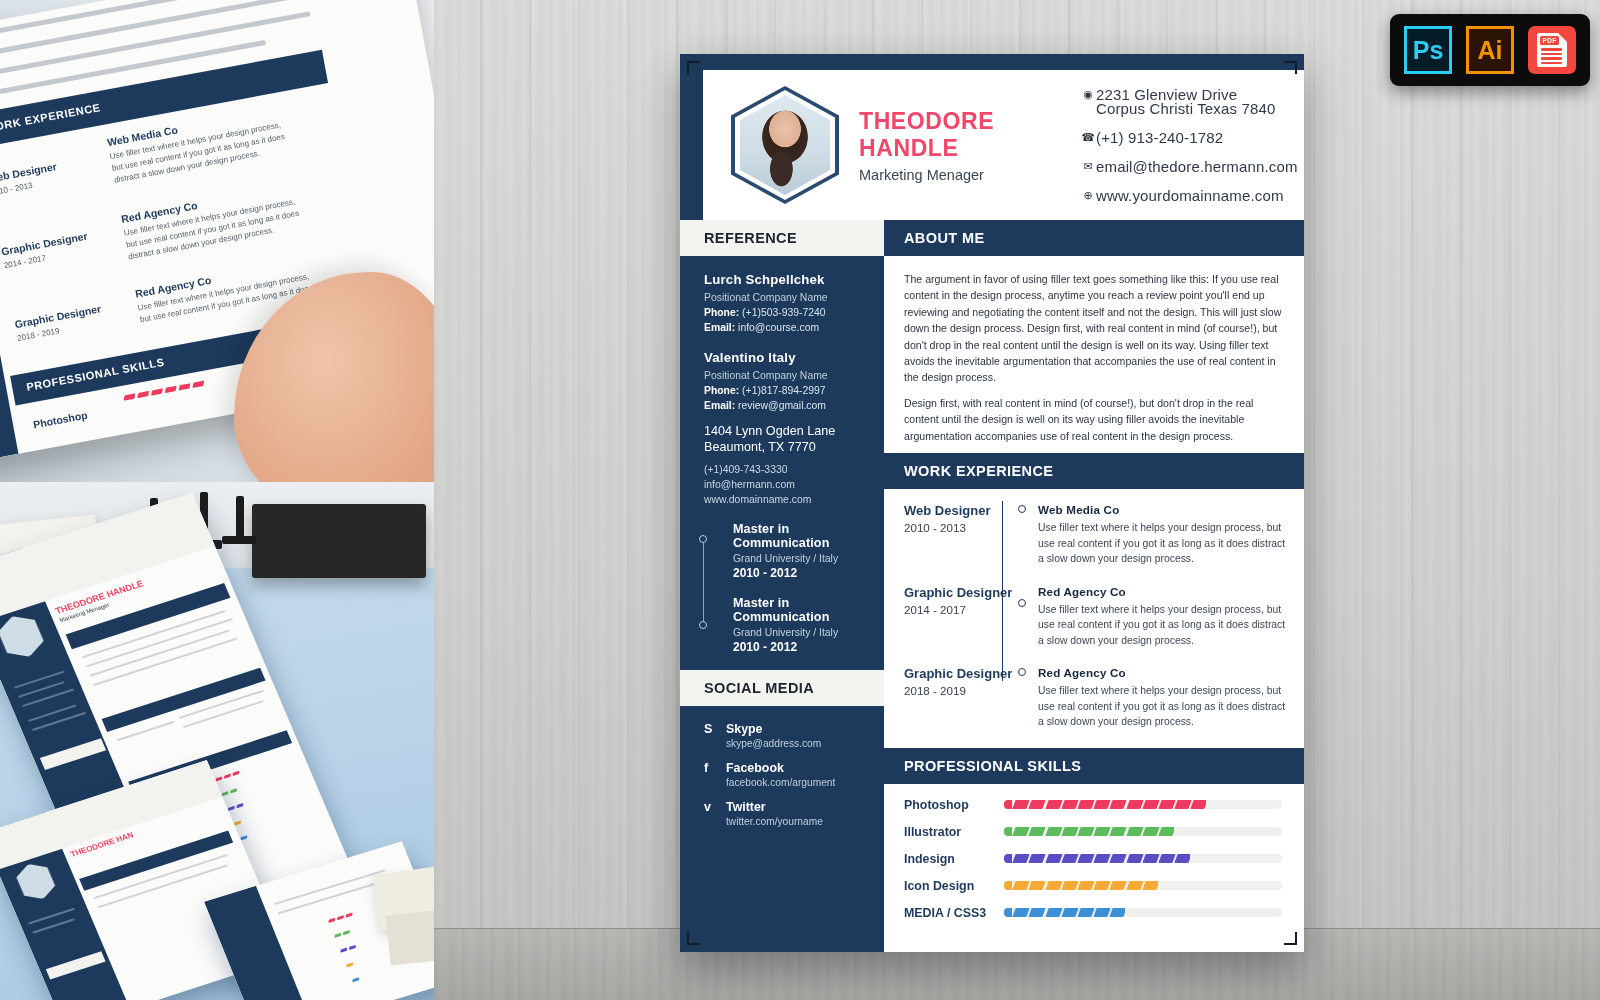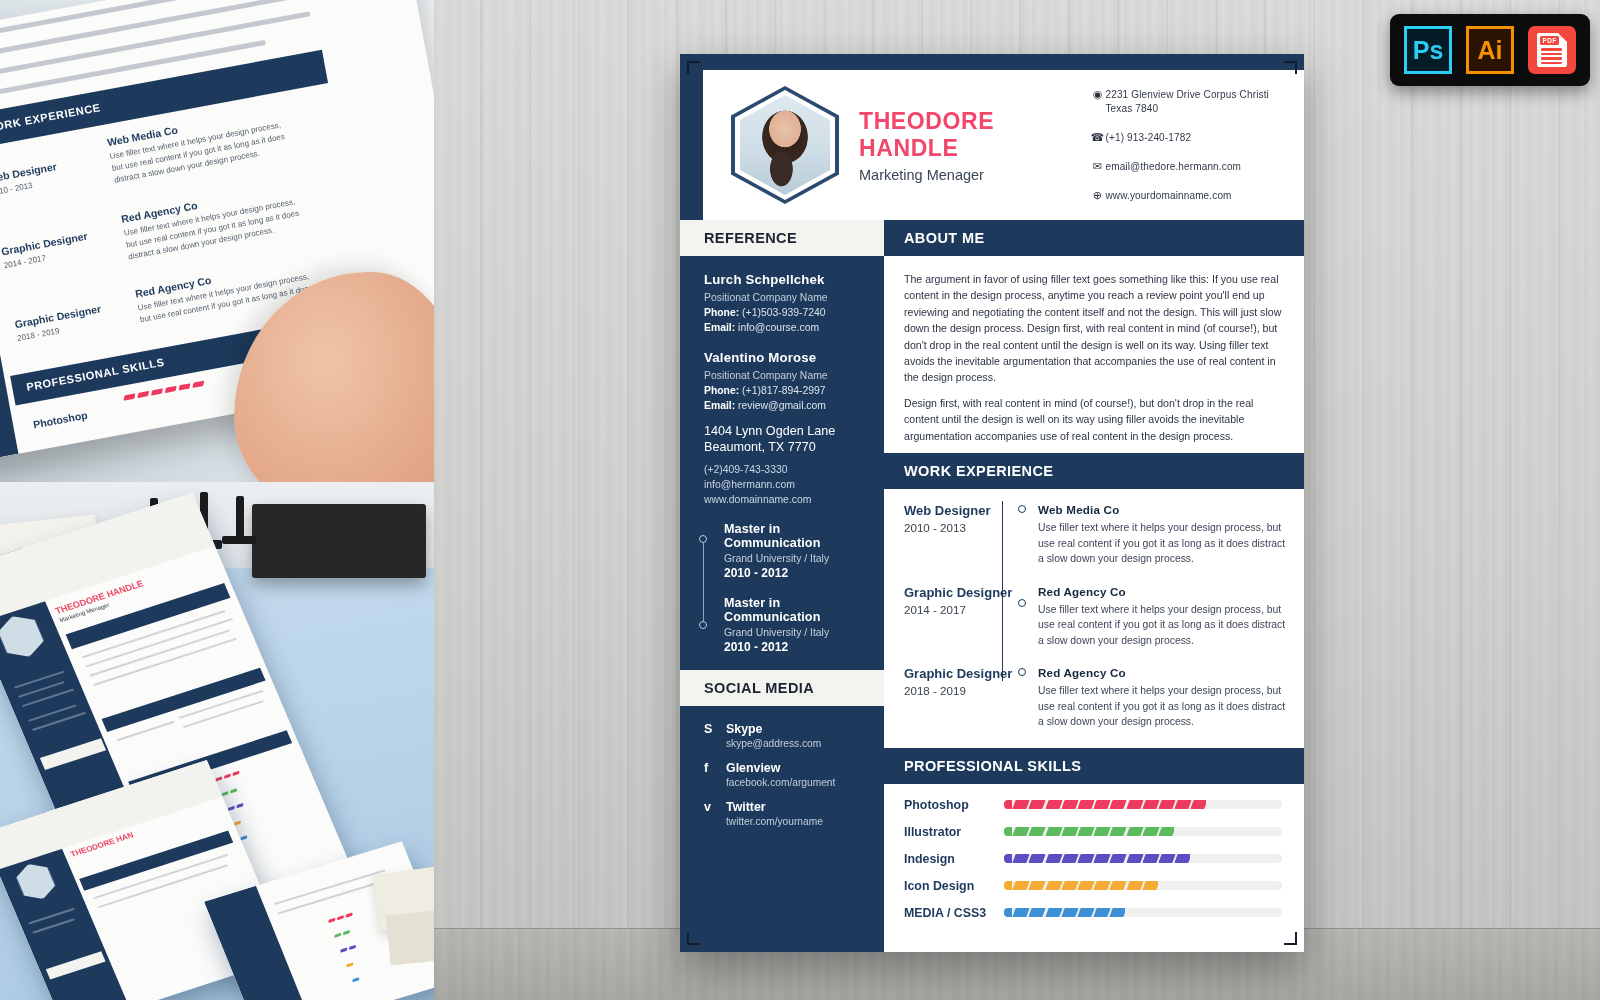--- a/index.html
+++ b/index.html
@@ -144,42 +144,42 @@
       radial-gradient(ellipse 40px 46px at 50% 42%, #2a1c16 0%, #3a2820 56%, rgba(58,40,32,0) 58%),
       linear-gradient(180deg,#dfe9ef 0%,#cfdde6 55%,#b9ccd8 100%);
   }
   .name-block { margin-left:20px; }
   .rname { color:#f2476a; font-size:23px; font-weight:700; letter-spacing:.6px; }
   .rrole { color:#3b4654; font-size:14.5px; margin-top:5px; }
   .contact-col { margin-left:auto; margin-right:18px; width:206px; }
   .crow { display:flex; align-items:flex-start; margin-bottom:15px; }
   .crow:last-child { margin-bottom:0; }
   .cicon { width:16px; flex:none; color:#2b3440; font-size:11px; line-height:13px; text-align:center; }
-  .ctxt { font-size:10px; color:#30394a; line-height:14px; letter-spacing:.15px; }
+  .ctxt { font-size:15px; color:#30394a; line-height:14px; letter-spacing:.15px; }
 
   .body-row { position:absolute; left:0; top:166px; width:624px; bottom:0; display:flex; }
   .left-pane { width:204px; background:#1d3a5c; position:relative; }
   .right-pane { flex:1; background:#fff; position:relative; }
 
   .sec-l { background:#f3f3f0; margin-left:0; padding:9px 0 9px 24px; }
   .sec-l span { color:#1b2430; font-size:14.5px; font-weight:700; letter-spacing:.4px; }
   .lp-body { padding:16px 18px 0 24px; color:#ffffff; }
   .ref-name { font-size:13.2px; font-weight:700; letter-spacing:.2px; margin-bottom:5px; }
   .ref-sub { font-size:10.4px; color:#c3cedb; margin-bottom:4px; }
   .ref-line { font-size:10.4px; color:#dbe3ec; margin-bottom:4px; }
   .ref-line b { font-weight:700; color:#ffffff; }
   .ref-gap { height:13px; }
   .addr { font-size:12.6px; line-height:16px; color:#ffffff; margin-top:12px; }
   .addr-small { font-size:10.4px; color:#cbd6e2; margin-top:7px; line-height:15px; }
 
   .edu-wrap { position:relative; padding:15px 14px 0 22px; }
   .edu-timeline { position:absolute; left:23px; top:30px; width:1px; height:88px; background:#93a5bb; }
   .edu-dot { position:absolute; left:19px; width:8px; height:8px; border-radius:50%;
              border:1.4px solid #bcc9d8; background:#1d3a5c; }
-  .edu-item { margin-left:22px; margin-bottom:16px; }
+  .edu-item { margin-left:31px; margin-bottom:16px; }
   .edu-deg { color:#fff; font-size:12.6px; font-weight:700; letter-spacing:.1px; }
   .edu-uni { color:#c5d0de; font-size:10.4px; margin-top:3px; }
   .edu-yr { color:#fff; font-size:12px; font-weight:700; margin-top:2px; }
 
   .sm-wrap { padding:16px 14px 14px 24px; }
   .sm-item { display:flex; margin-bottom:12px; }
   .sm-ic { width:22px; flex:none; color:#fff; font-size:12.5px; font-weight:700; line-height:15px; }
   .sm-name { color:#fff; font-size:12.4px; font-weight:700; }
   .sm-url { color:#c2cdda; font-size:10.2px; margin-top:2px; }
 
@@ -439,37 +439,37 @@
               <b>Phone:</b>
               <span>(+1)503-939-7240</span>
             </div>
             <div class="ref-line">
               <b>Email:</b>
               <span>info@course.com</span>
             </div>
           </div>
           <div class="ref-gap"></div>
           <div>
-            <div class="ref-name">Valentino Morose</div>
+            <div class="ref-name">Valentino Italy</div>
             <div class="ref-sub">Positionat Company Name</div>
             <div class="ref-line">
               <b>Phone:</b>
               <span>(+1)817-894-2997</span>
             </div>
             <div class="ref-line">
               <b>Email:</b>
               <span>review@gmail.com</span>
             </div>
           </div>
           <div class="addr">
             <div>1404 Lynn Ogden Lane</div>
             <div>Beaumont, TX 7770</div>
           </div>
           <div class="addr-small">
-            <div>(+2)409-743-3330</div>
+            <div>(+1)409-743-3330</div>
             <div>info@hermann.com</div>
             <div>www.domainname.com</div>
           </div>
         </div>
 
         <div class="edu-wrap">
           <div class="edu-timeline"></div>
           <div class="edu-dot" style="top:28px;"></div>
           <div class="edu-dot" style="top:114px;"></div>
           <div class="edu-item">
@@ -491,21 +491,21 @@
           <div class="sm-item">
             <span class="sm-ic">S</span>
             <span>
               <span class="sm-name" style="display:block;">Skype</span>
               <span class="sm-url" style="display:block;">skype@address.com</span>
             </span>
           </div>
           <div class="sm-item">
             <span class="sm-ic">f</span>
             <span>
-              <span class="sm-name" style="display:block;">Glenview</span>
+              <span class="sm-name" style="display:block;">Facebook</span>
               <span class="sm-url" style="display:block;">facebook.com/argument</span>
             </span>
           </div>
           <div class="sm-item">
             <span class="sm-ic">ᴠ</span>
             <span>
               <span class="sm-name" style="display:block;">Twitter</span>
               <span class="sm-url" style="display:block;">twitter.com/yourname</span>
             </span>
           </div>

